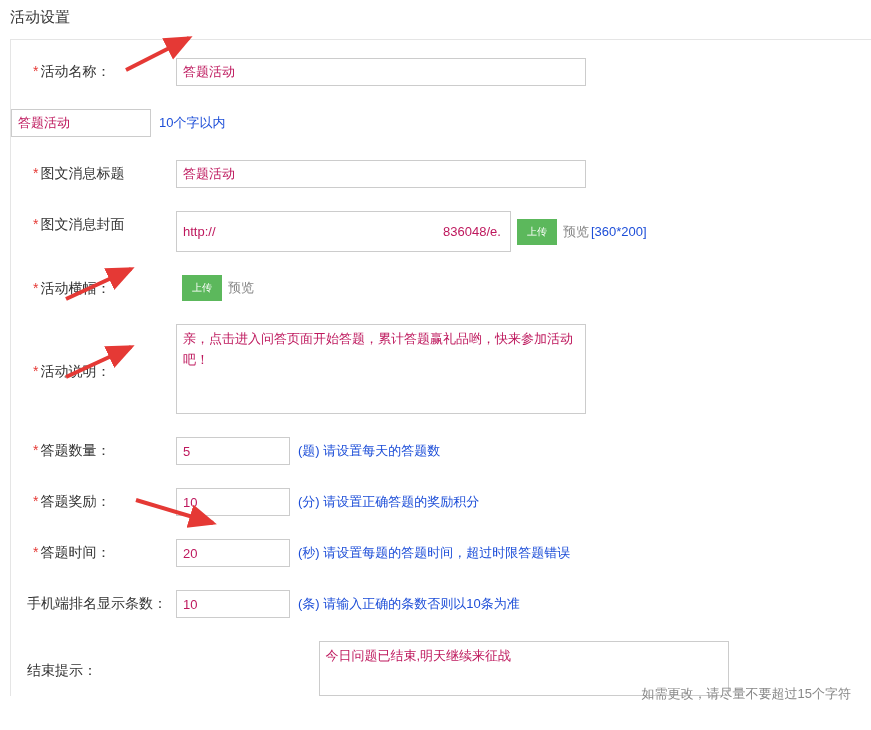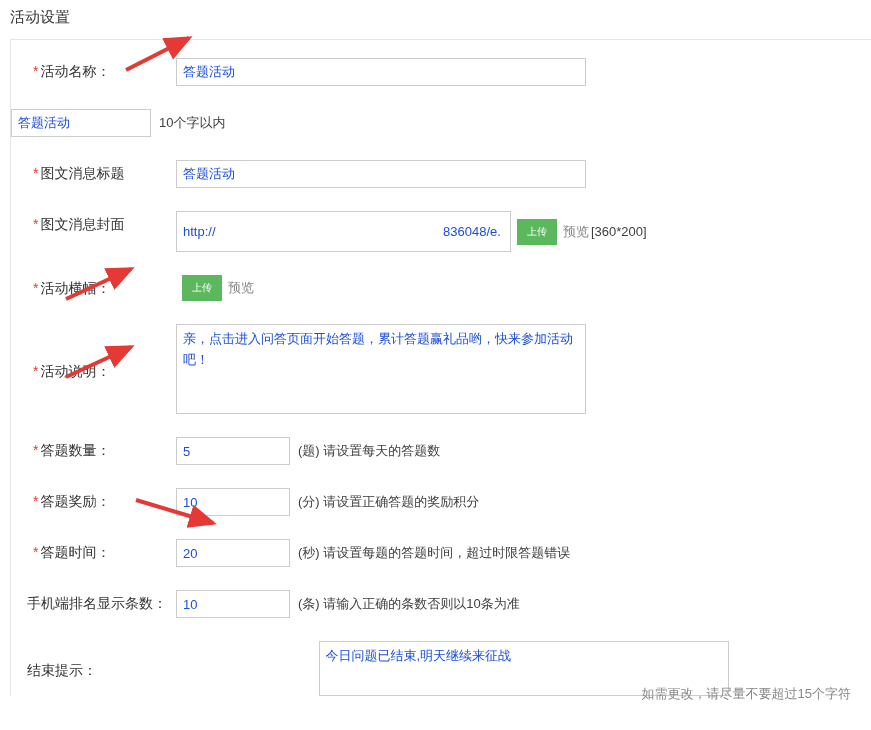--- a/index.html
+++ b/index.html
@@ -38,30 +38,30 @@
   color: #333;
   padding-top: 5px;
 }
 .req { color: #e53935; margin-right: 2px; }
 .field { flex: 1; display: flex; align-items: center; flex-wrap: wrap; position: relative; }
 input[type=text], textarea {
   border: 1px solid #ccc;
   padding: 4px 6px;
   font-size: 13px;
   font-family: inherit;
-  color: #1d4ed8;
+  color: #be185d;
   background: #fff;
   outline: none;
 }
 .input-wide { width: 410px; height: 28px; }
 .input-url  { width: 335px; height: 41px; }
 .input-num  { width: 114px; height: 28px; }
 textarea.desc { width: 410px; height: 90px; resize: none; line-height: 1.6; }
 textarea.end  { width: 410px; height: 55px; resize: none; line-height: 1.6; }
-.hint { color: #404040; font-size: 13px; margin-left: 8px; text-align: right; }
+.hint { color: #1d4ed8; font-size: 13px; margin-left: 8px; text-align: right; }
 .btn-upload {
   background: #5cb85c;
   color: #fff;
   border: none;
   padding: 5px 10px;
   font-size: 10px;
   cursor: pointer;
   margin-left: 6px;
   height: 26px;
 }

